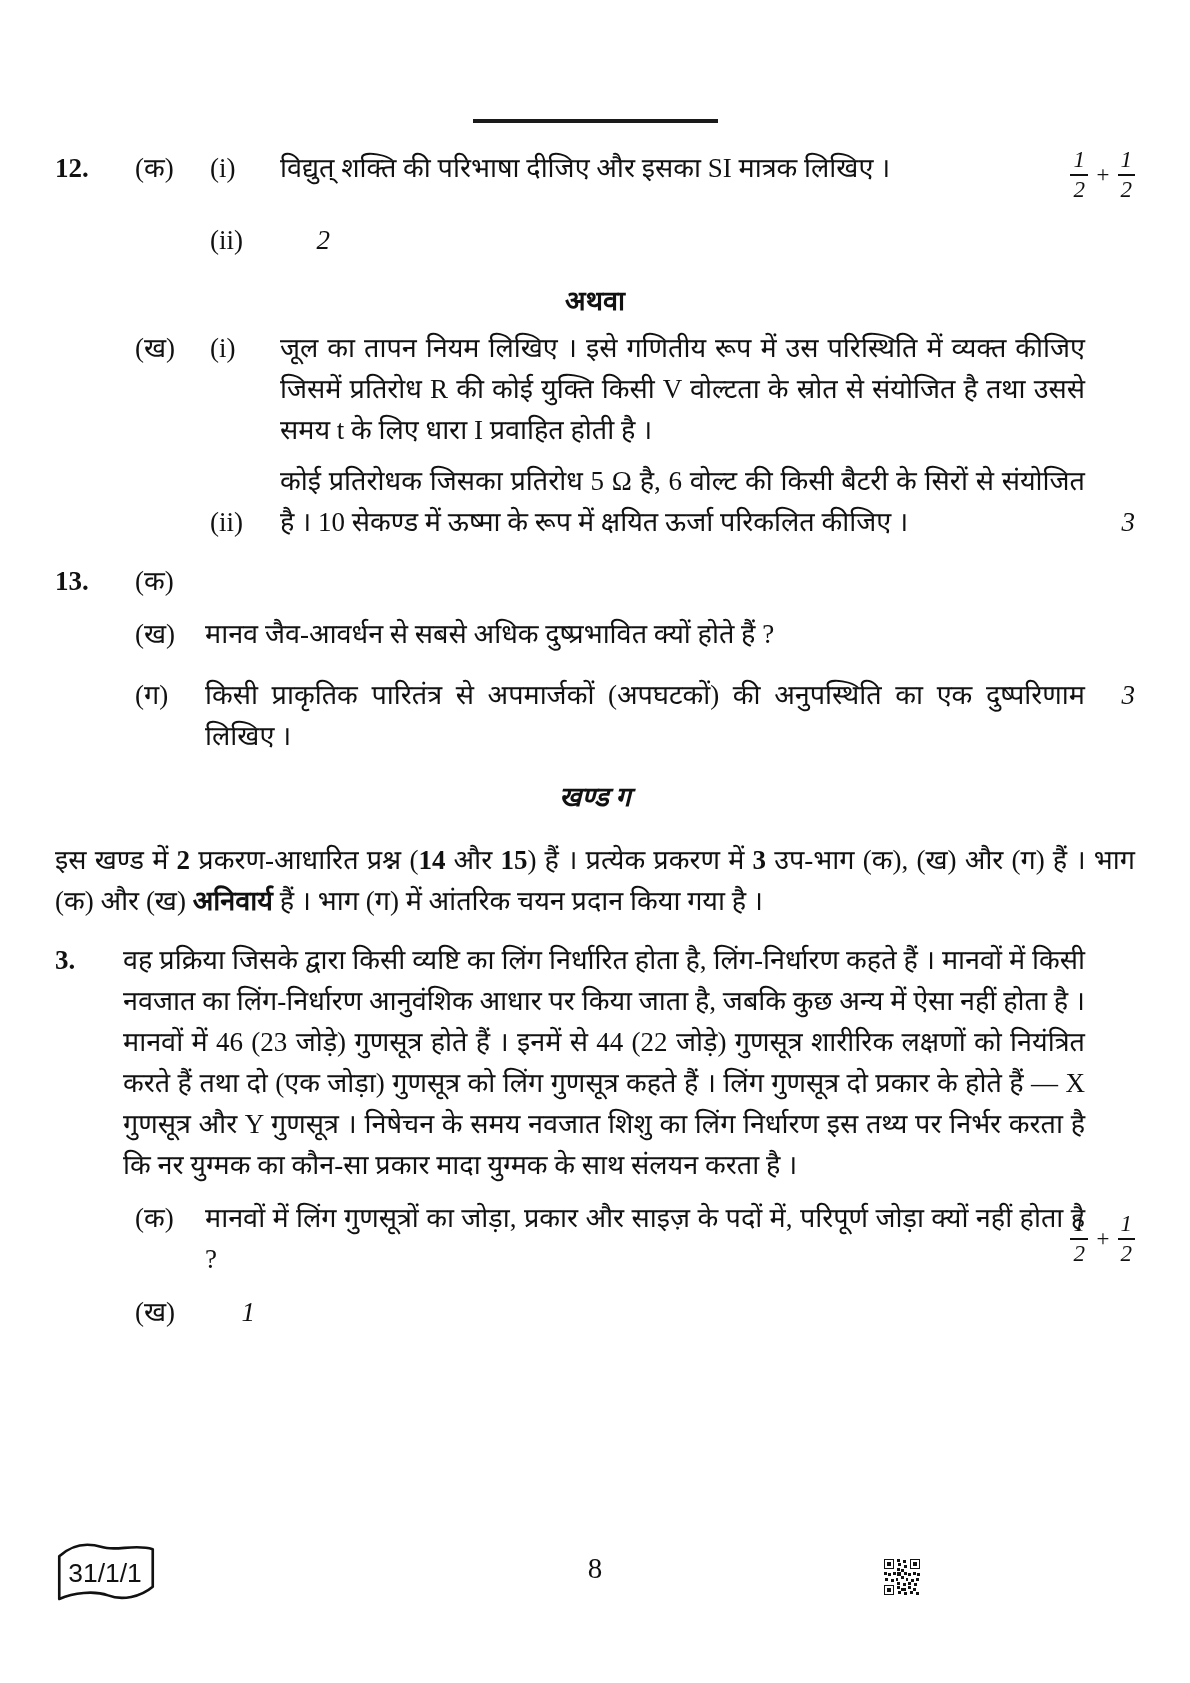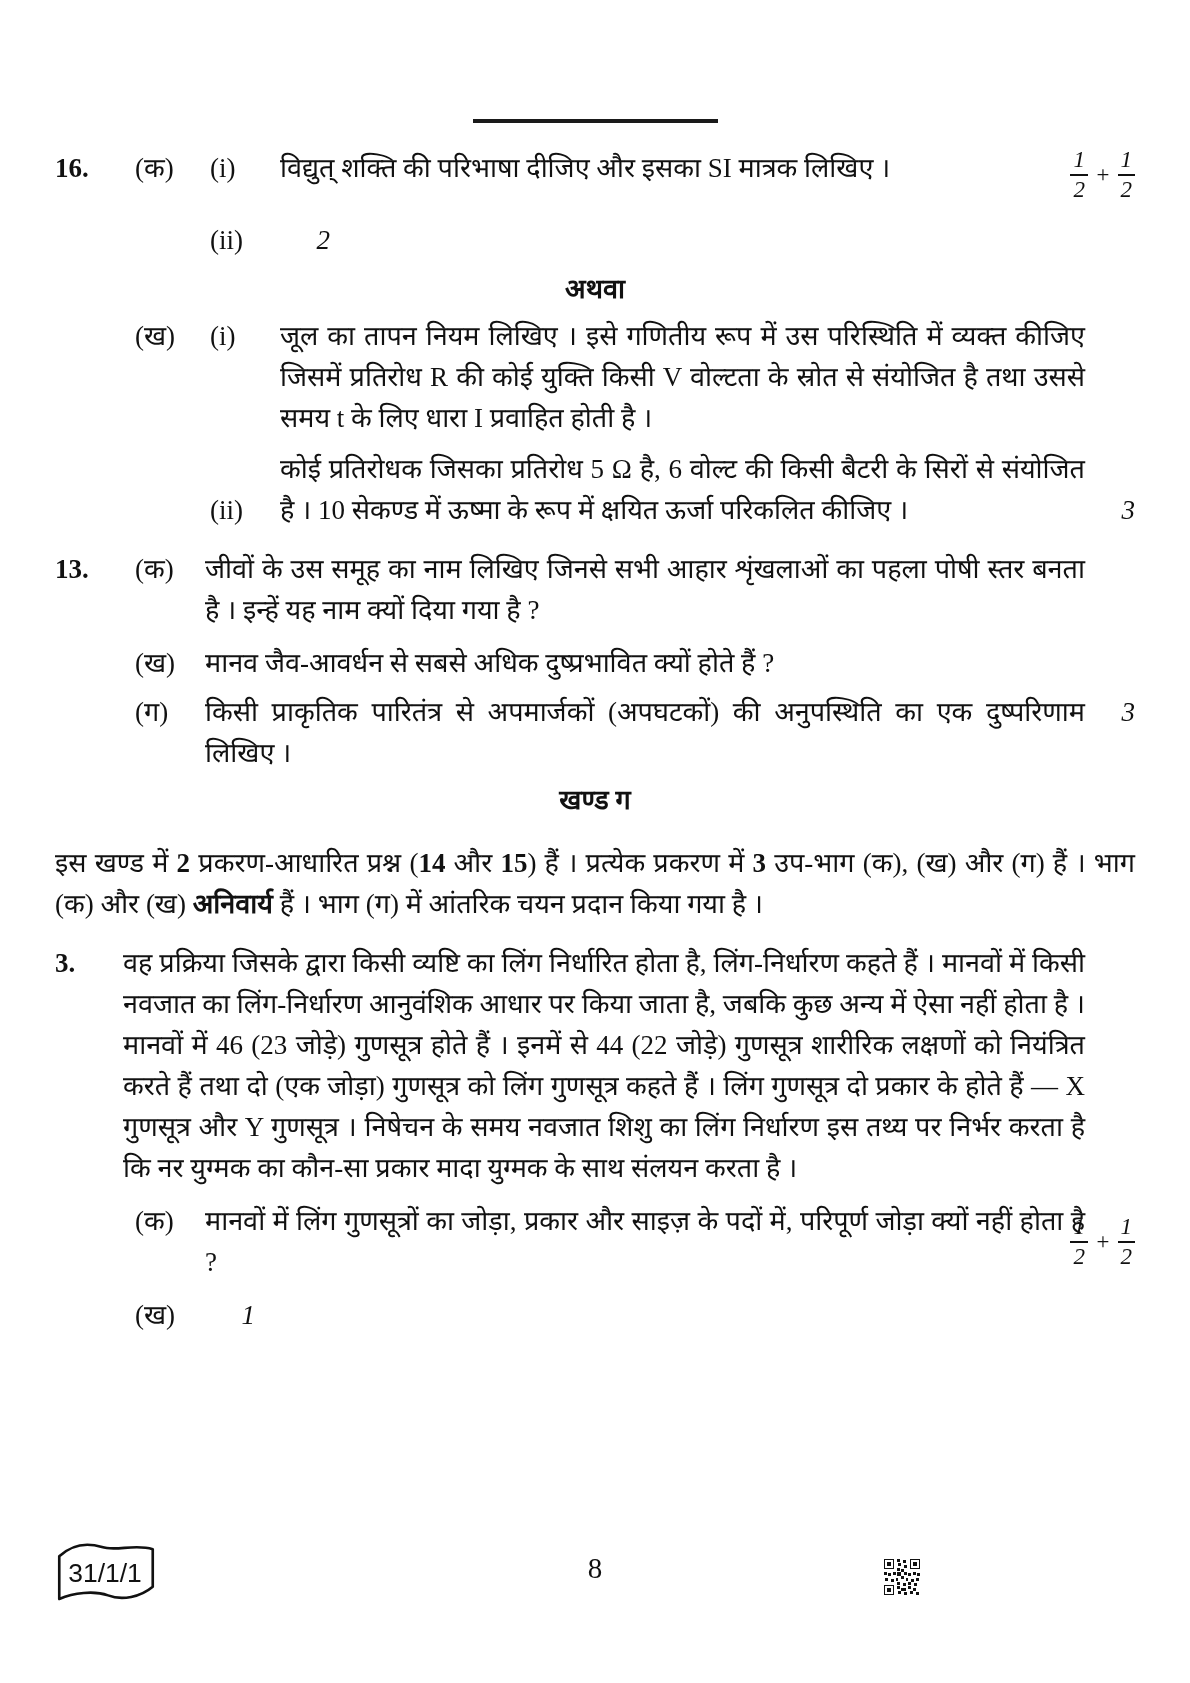--- a/index.html
+++ b/index.html
@@ -16,22 +16,22 @@
   .col-num{width:80px;flex:none;font-weight:bold;}
   .col-num.q14{width:68px;}
   .col-part{width:75px;flex:none;}
   .col-part.w70{width:70px;}
   .col-sub{width:70px;flex:none;}
   .col-text{flex:1 1 auto;text-align:justify;}
   .col-marks{width:50px;flex:none;display:flex;justify-content:flex-end;align-items:flex-end;font-style:italic;overflow:visible;}
   .col-marks.v-center{align-items:center;}
   .indent-80{padding-left:80px;}
   .indent-155{padding-left:155px;align-items:flex-end;}
-  .mt8{margin-top:8px;}  .mt6{margin-top:6px;}  .mt10{margin-top:10px;}
-  .mt12{margin-top:12px;} .mt18{margin-top:18px;} .mt20{margin-top:6px;}
+  .mt8{margin-top:20px;}  .mt6{margin-top:6px;}  .mt10{margin-top:10px;}
+  .mt12{margin-top:12px;} .mt18{margin-top:18px;} .mt20{margin-top:20px;font-style:italic;}
   .mt22{margin-top:22px;}
   .center-head{text-align:center;font-weight:bold;}
   .instructions{text-align:justify;}
   .instructions b{font-weight:bold;}
   .fracsum{display:inline-flex;align-items:center;gap:7px;font-style:italic;
            font-size:23px;line-height:1.05;}
   .frac{display:inline-flex;flex-direction:column;align-items:center;}
   .frac .fn{padding:0 3px 2px;}
   .frac .fd{border-top:2px solid #111;padding:2px 3px 0;}
   .nudge-down{transform:translateY(14px);}
@@ -43,21 +43,21 @@
 <body>
 
 <div class="page">
 
   <div class="top-rule"></div>
 
   <main class="content">
 
     <section>
       <div class="row">
-        <span class="col-num">16.</span>
+        <span class="col-num">12.</span>
         <span class="col-part">(क)</span>
         <span class="col-sub">(i)</span>
         <span class="col-text">विद्युत् शक्ति की परिभाषा दीजिए और इसका SI मात्रक लिखिए ।</span>
         <span class="col-marks v-center">
           <span class="fracsum">
             <span class="frac">
               <span class="fn">1</span>
               <span class="fd">2</span>
             </span>
             <span>+</span>
@@ -87,21 +87,20 @@
         <span class="col-sub">(ii)</span>
         <span class="col-text">कोई प्रतिरोधक जिसका प्रतिरोध 5 Ω है, 6 वोल्ट की किसी बैटरी के सिरों से संयोजित है । 10 सेकण्ड में ऊष्मा के रूप में क्षयित ऊर्जा परिकलित कीजिए ।</span>
         <span class="col-marks">3</span>
       </div>
     </section>
 
     <section>
       <div class="row mt18">
         <span class="col-num">13.</span>
         <span class="col-part w70">(क)</span>
-        <span class="col-text">जीवों के उस समूह का नाम लिखिए जिनसे सभी आहार शृंखलाओं का पहला पोषी स्तर बनता है । इन्हें यह नाम क्यों दिया गया है ?</span>
         <span class="col-marks"></span>
       </div>
 
       <div class="row mt12 indent-80">
         <span class="col-part w70">(ख)</span>
         <span class="col-text">मानव जैव-आवर्धन से सबसे अधिक दुष्प्रभावित क्यों होते हैं ?</span>
         <span class="col-marks"></span>
       </div>
 
       <div class="row mt8 indent-80">

